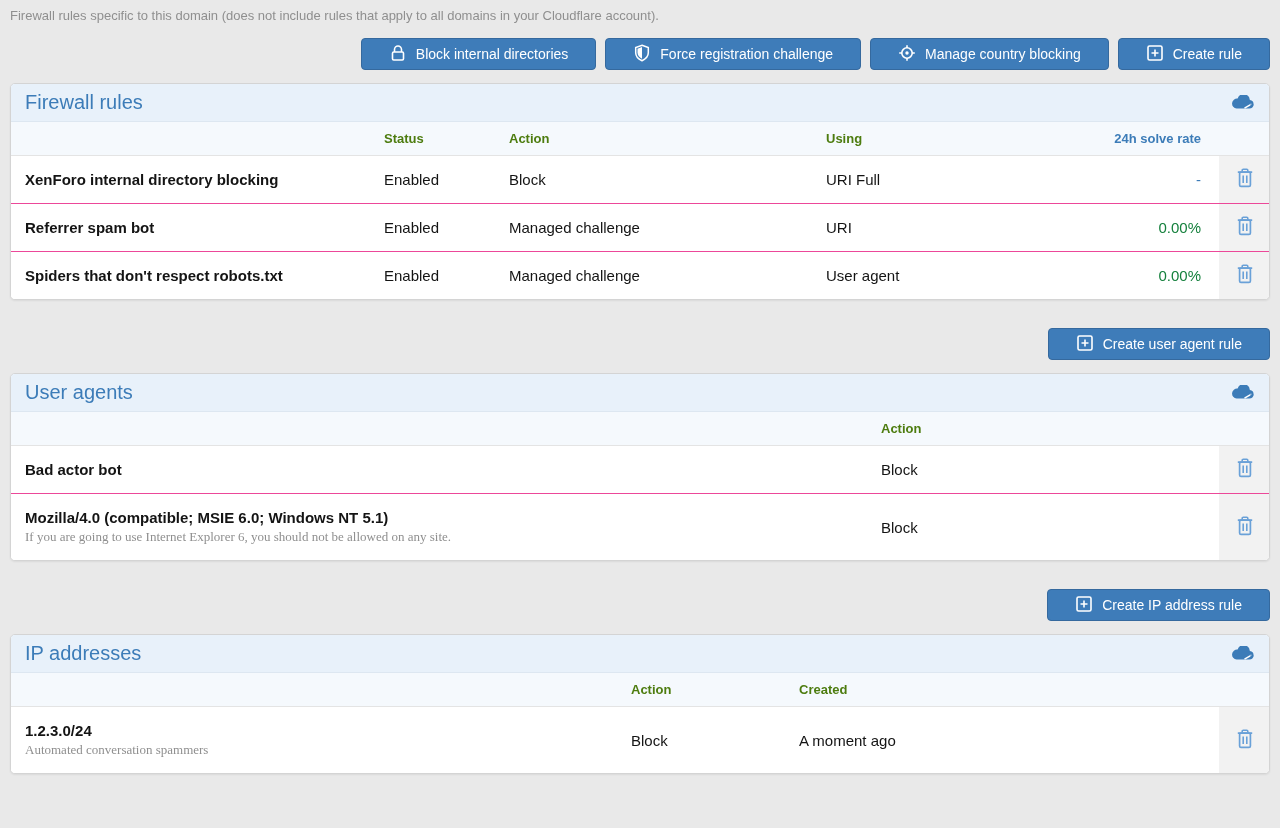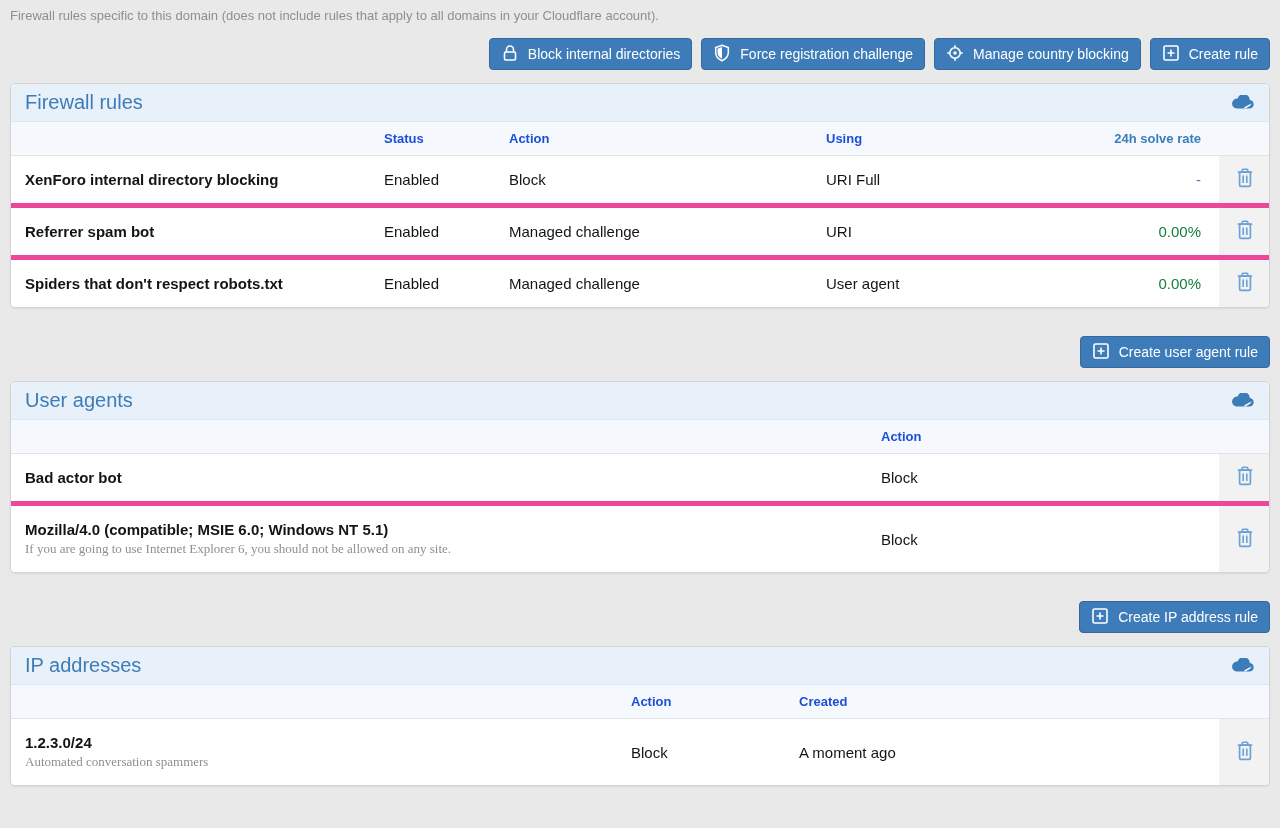--- a/index.html
+++ b/index.html
@@ -7,33 +7,33 @@
     font-family:"Liberation Sans", sans-serif; color:#141414; }
 
   .page { width:1280px; height:672px; position:relative; }
 
   .page-desc { padding:8px 12px 0 10px; font-size:13px; color:#8f8f8f; }
 
   .toolbar { display:flex; justify-content:flex-end; gap:9px; padding:15px 10px 0 10px; }
 
   .btn { display:inline-flex; align-items:center; gap:9px; background:#3e7cb9;
     border:1px solid #35699e; border-radius:4px; color:#fff; font-size:14px;
-    padding:6px 11px; height:32px; cursor:pointer; font-family:"Liberation Sans", sans-serif; }
+    padding:6px 27px; height:32px; cursor:pointer; font-family:"Liberation Sans", sans-serif; }
   .btn svg { flex:0 0 auto; }
 
   .panel { margin:13px 10px 0 10px; background:#fff; border:1px solid #d4d4d4;
     border-radius:5px; box-shadow:0 1px 2px rgba(0,0,0,0.07); overflow:hidden; }
   .panel-title { background:#e8f1fa; color:#3c7cb8; font-size:20px; padding:8px 14px;
     border-bottom:1px solid #dde7f1; display:flex; align-items:center; justify-content:space-between; height:38px; }
   .panel-title .cloud { display:flex; align-items:center; }
 
   table { width:100%; border-collapse:collapse; table-layout:fixed; }
-  thead td { background:#f5f9fd; color:#1d4ed8; font-weight:bold; font-size:13px;
+  thead td { background:#f5f9fd; color:#4d7c0f; font-weight:bold; font-size:13px;
     padding:9px 0; border-bottom:1px solid #e4e4e4; }
-  tbody td { background:#fff; border-top:5px solid #ec4899; font-size:15px; padding:15px 0; vertical-align:middle; }
+  tbody td { background:#fff; border-top:1px solid #ec4899; font-size:15px; padding:15px 0; vertical-align:middle; }
   tbody tr:first-child td { border-top:none; }
 
   td.name { padding-left:14px; }
   .row-name { font-weight:bold; font-size:15px; color:#141414; }
   .row-desc { font-size:13px; color:#8f8f8f; margin-top:3px;font-family:Liberation Serif, serif; }
 
   td.solve { text-align:right; padding-right:18px; color:#3c7cb8; }
   thead td.solve { padding-right:18px; }
   a.rate-link { color:#15803d; text-decoration:none; }
 

